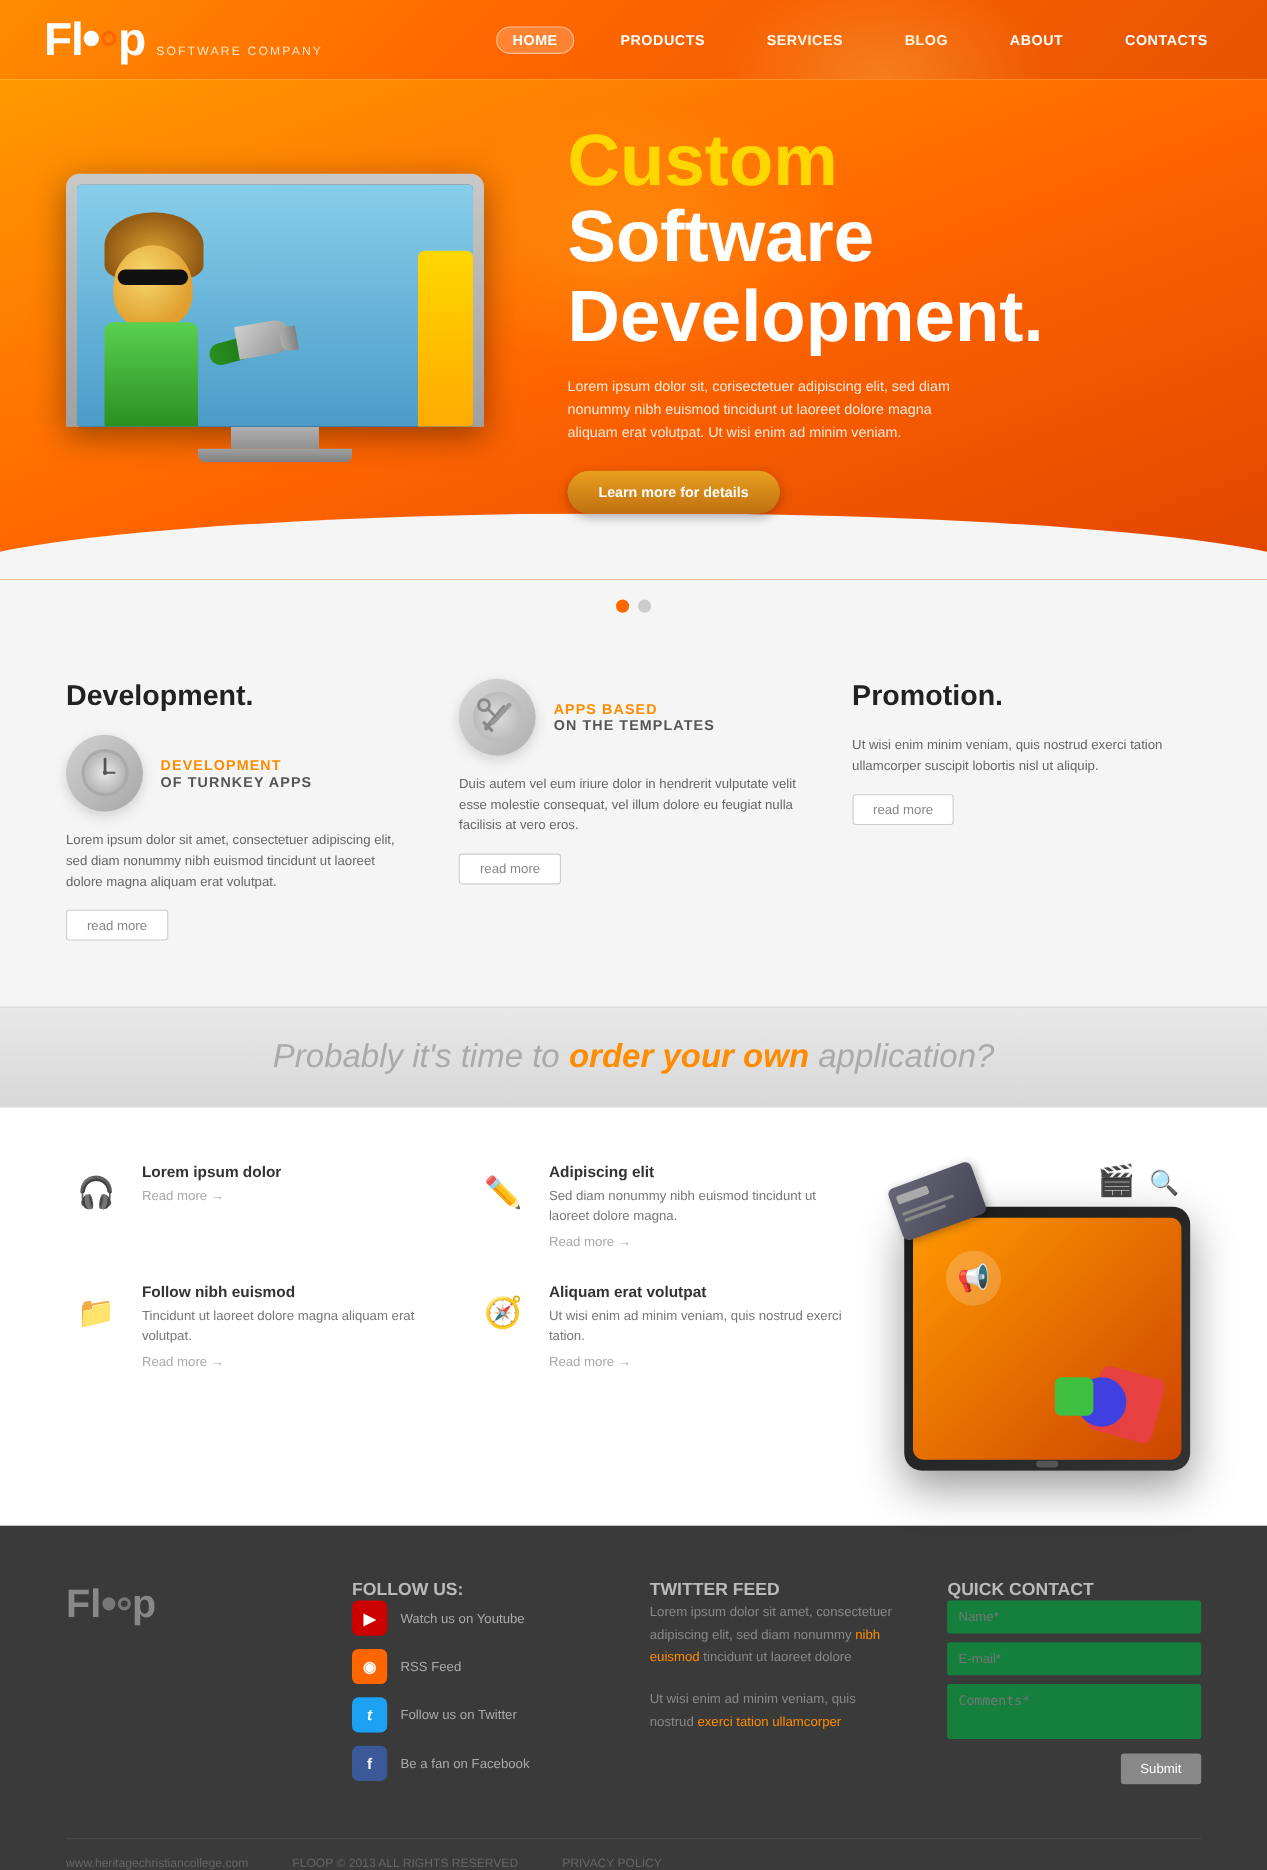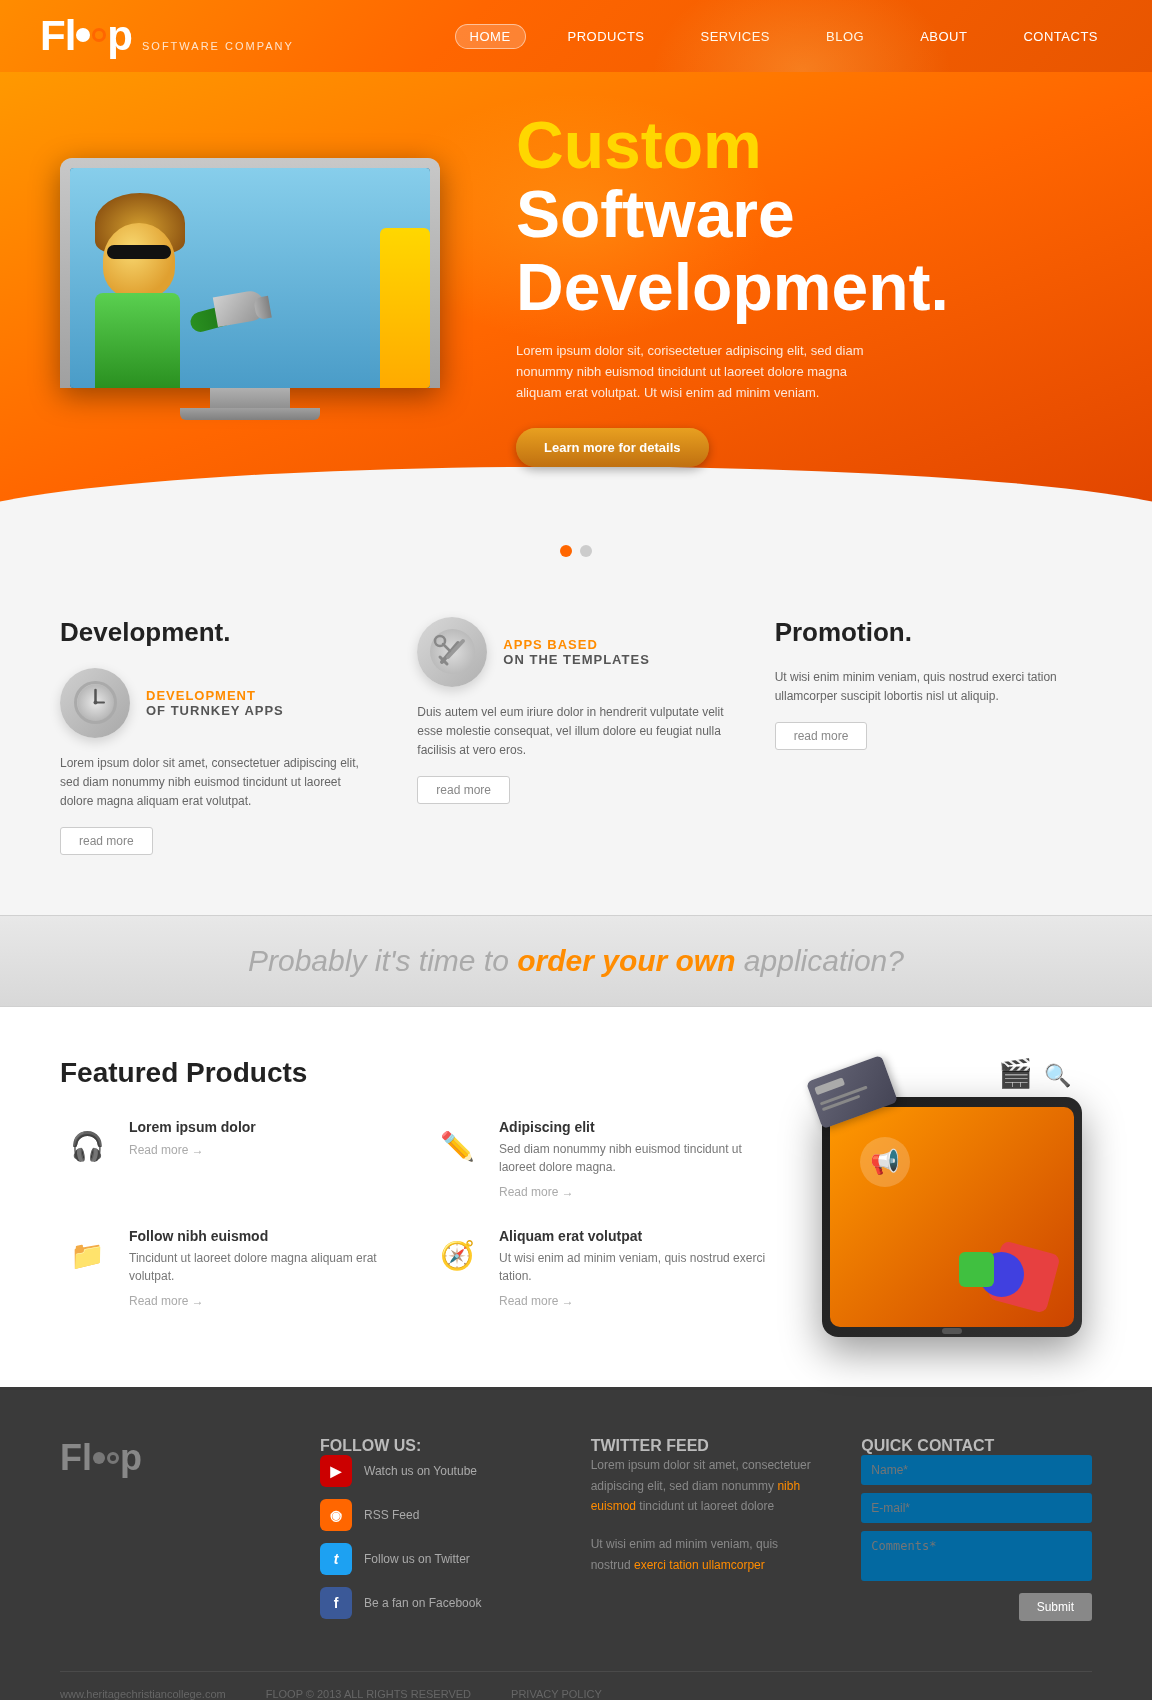--- a/index.html
+++ b/index.html
@@ -25,21 +25,21 @@
       border-radius: 50%;
     }
     .logo-area { display: flex; align-items: baseline; gap: 10px; }
     .logo-text { font-size: 42px; font-weight: bold; color: #fff; letter-spacing: -1px; }
     .logo-subtitle { font-size: 11px; color: rgba(255,255,255,0.8); letter-spacing: 2px; text-transform: uppercase; }
     nav { display: flex; align-items: center; gap: 28px; }
     nav a {
       color: #fff;
       text-decoration: none;
       font-size: 13px;
-      font-weight: 400;
+      font-weight: 700;
       letter-spacing: 0.5px;
       text-transform: uppercase;
       padding: 4px 14px;
       border-radius: 20px;
     }
     nav a.active {
       background: rgba(255,255,255,0.2);
       border: 1px solid rgba(255,255,255,0.5);
     }
 
@@ -241,21 +241,21 @@
       color: #fff;
       flex-shrink: 0;
     }
     .social-icon.youtube { background: #cc0000; }
     .social-icon.rss { background: #ff6600; }
     .social-icon.twitter { background: #1da1f2; }
     .social-icon.facebook { background: #3b5998; }
     .social-label { font-size: 12px; color: #aaa; }
     .contact-form input, .contact-form textarea {
       width: 100%;
-      background: #0369a1;
+      background: #15803d;
       border: none;
       color: #ccc;
       padding: 8px 10px;
       margin-bottom: 8px;
       border-radius: 3px;
       font-size: 12px;
     }
     .contact-form textarea { height: 50px; resize: none; }
     .submit-btn {
       background: #888;
@@ -416,21 +416,20 @@
 </section>
 
 <div class="cta-banner">
   <div class="cta-text">
     <span>Probably it's time to </span><span class="highlight">order your own</span><span> application?</span>
   </div>
 </div>
 
 <section class="products-section">
   <div class="products-left">
-    <h2>Featured Products</h2>
     <div class="products-grid">
 
       <div class="product-item">
         <div class="product-icon">🎧</div>
         <div class="product-info">
           <h4>Lorem ipsum dolor</h4>
           <a href="#" class="read-more-link">Read more →</a>
         </div>
       </div>
 

